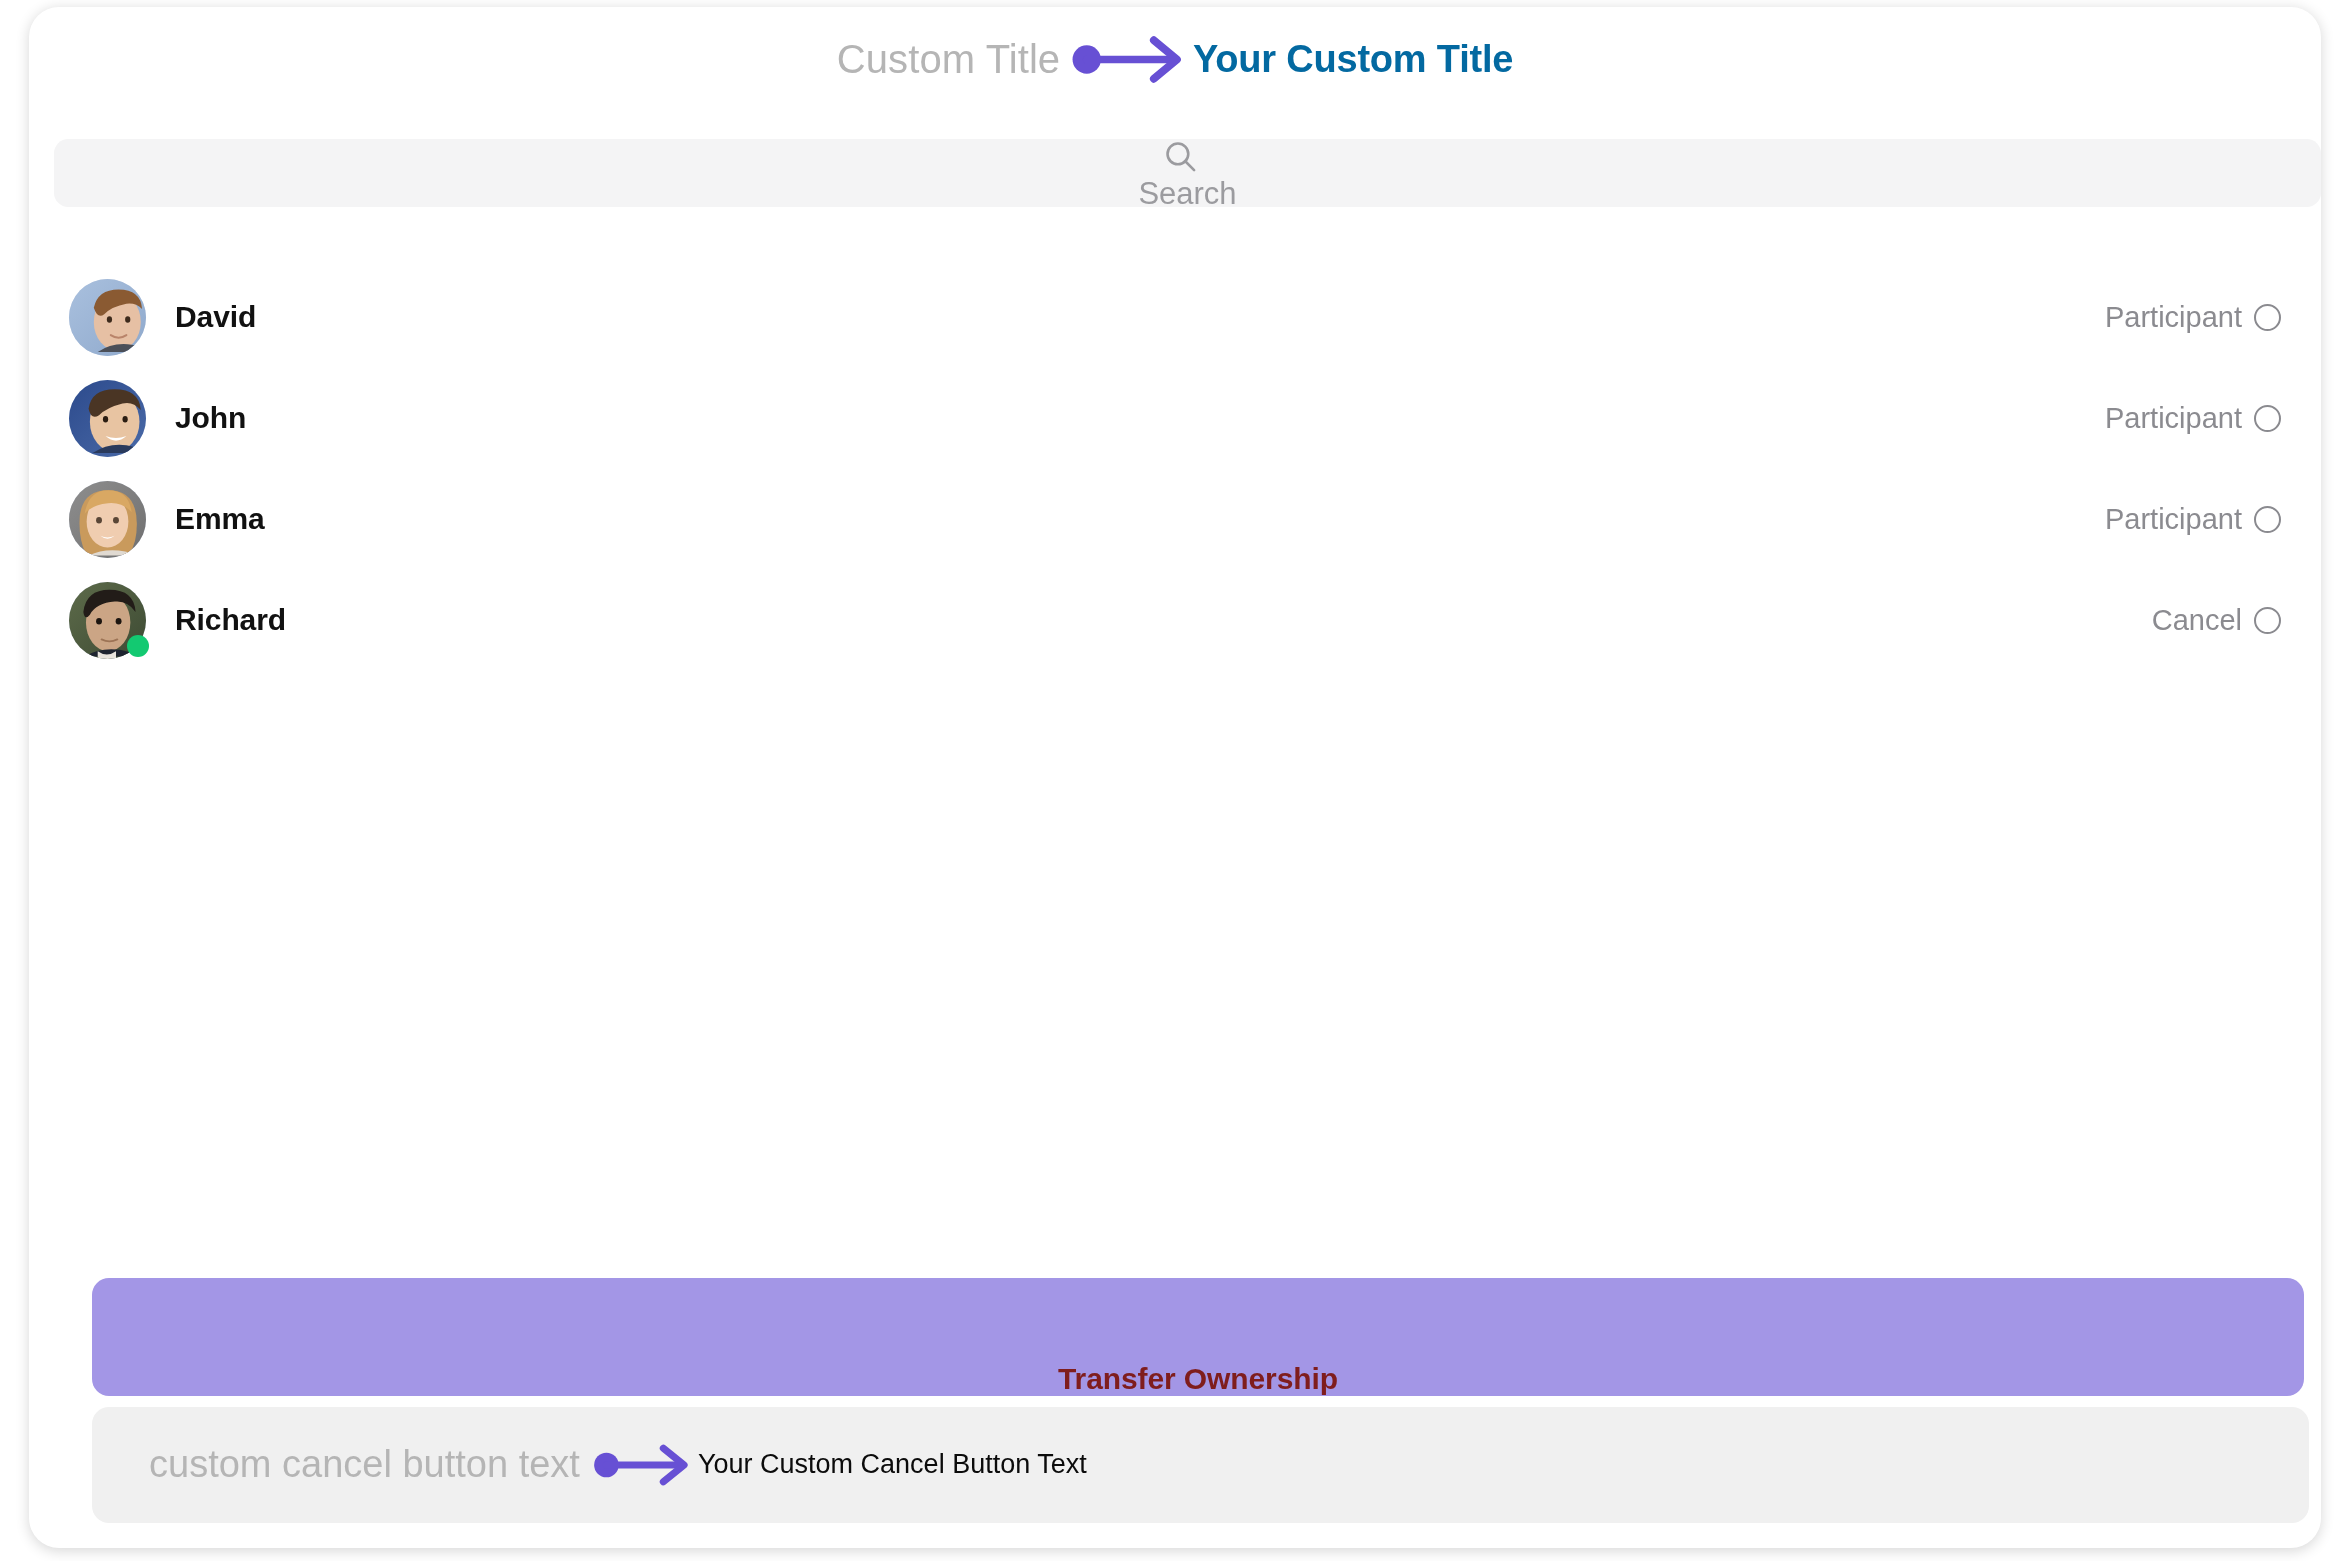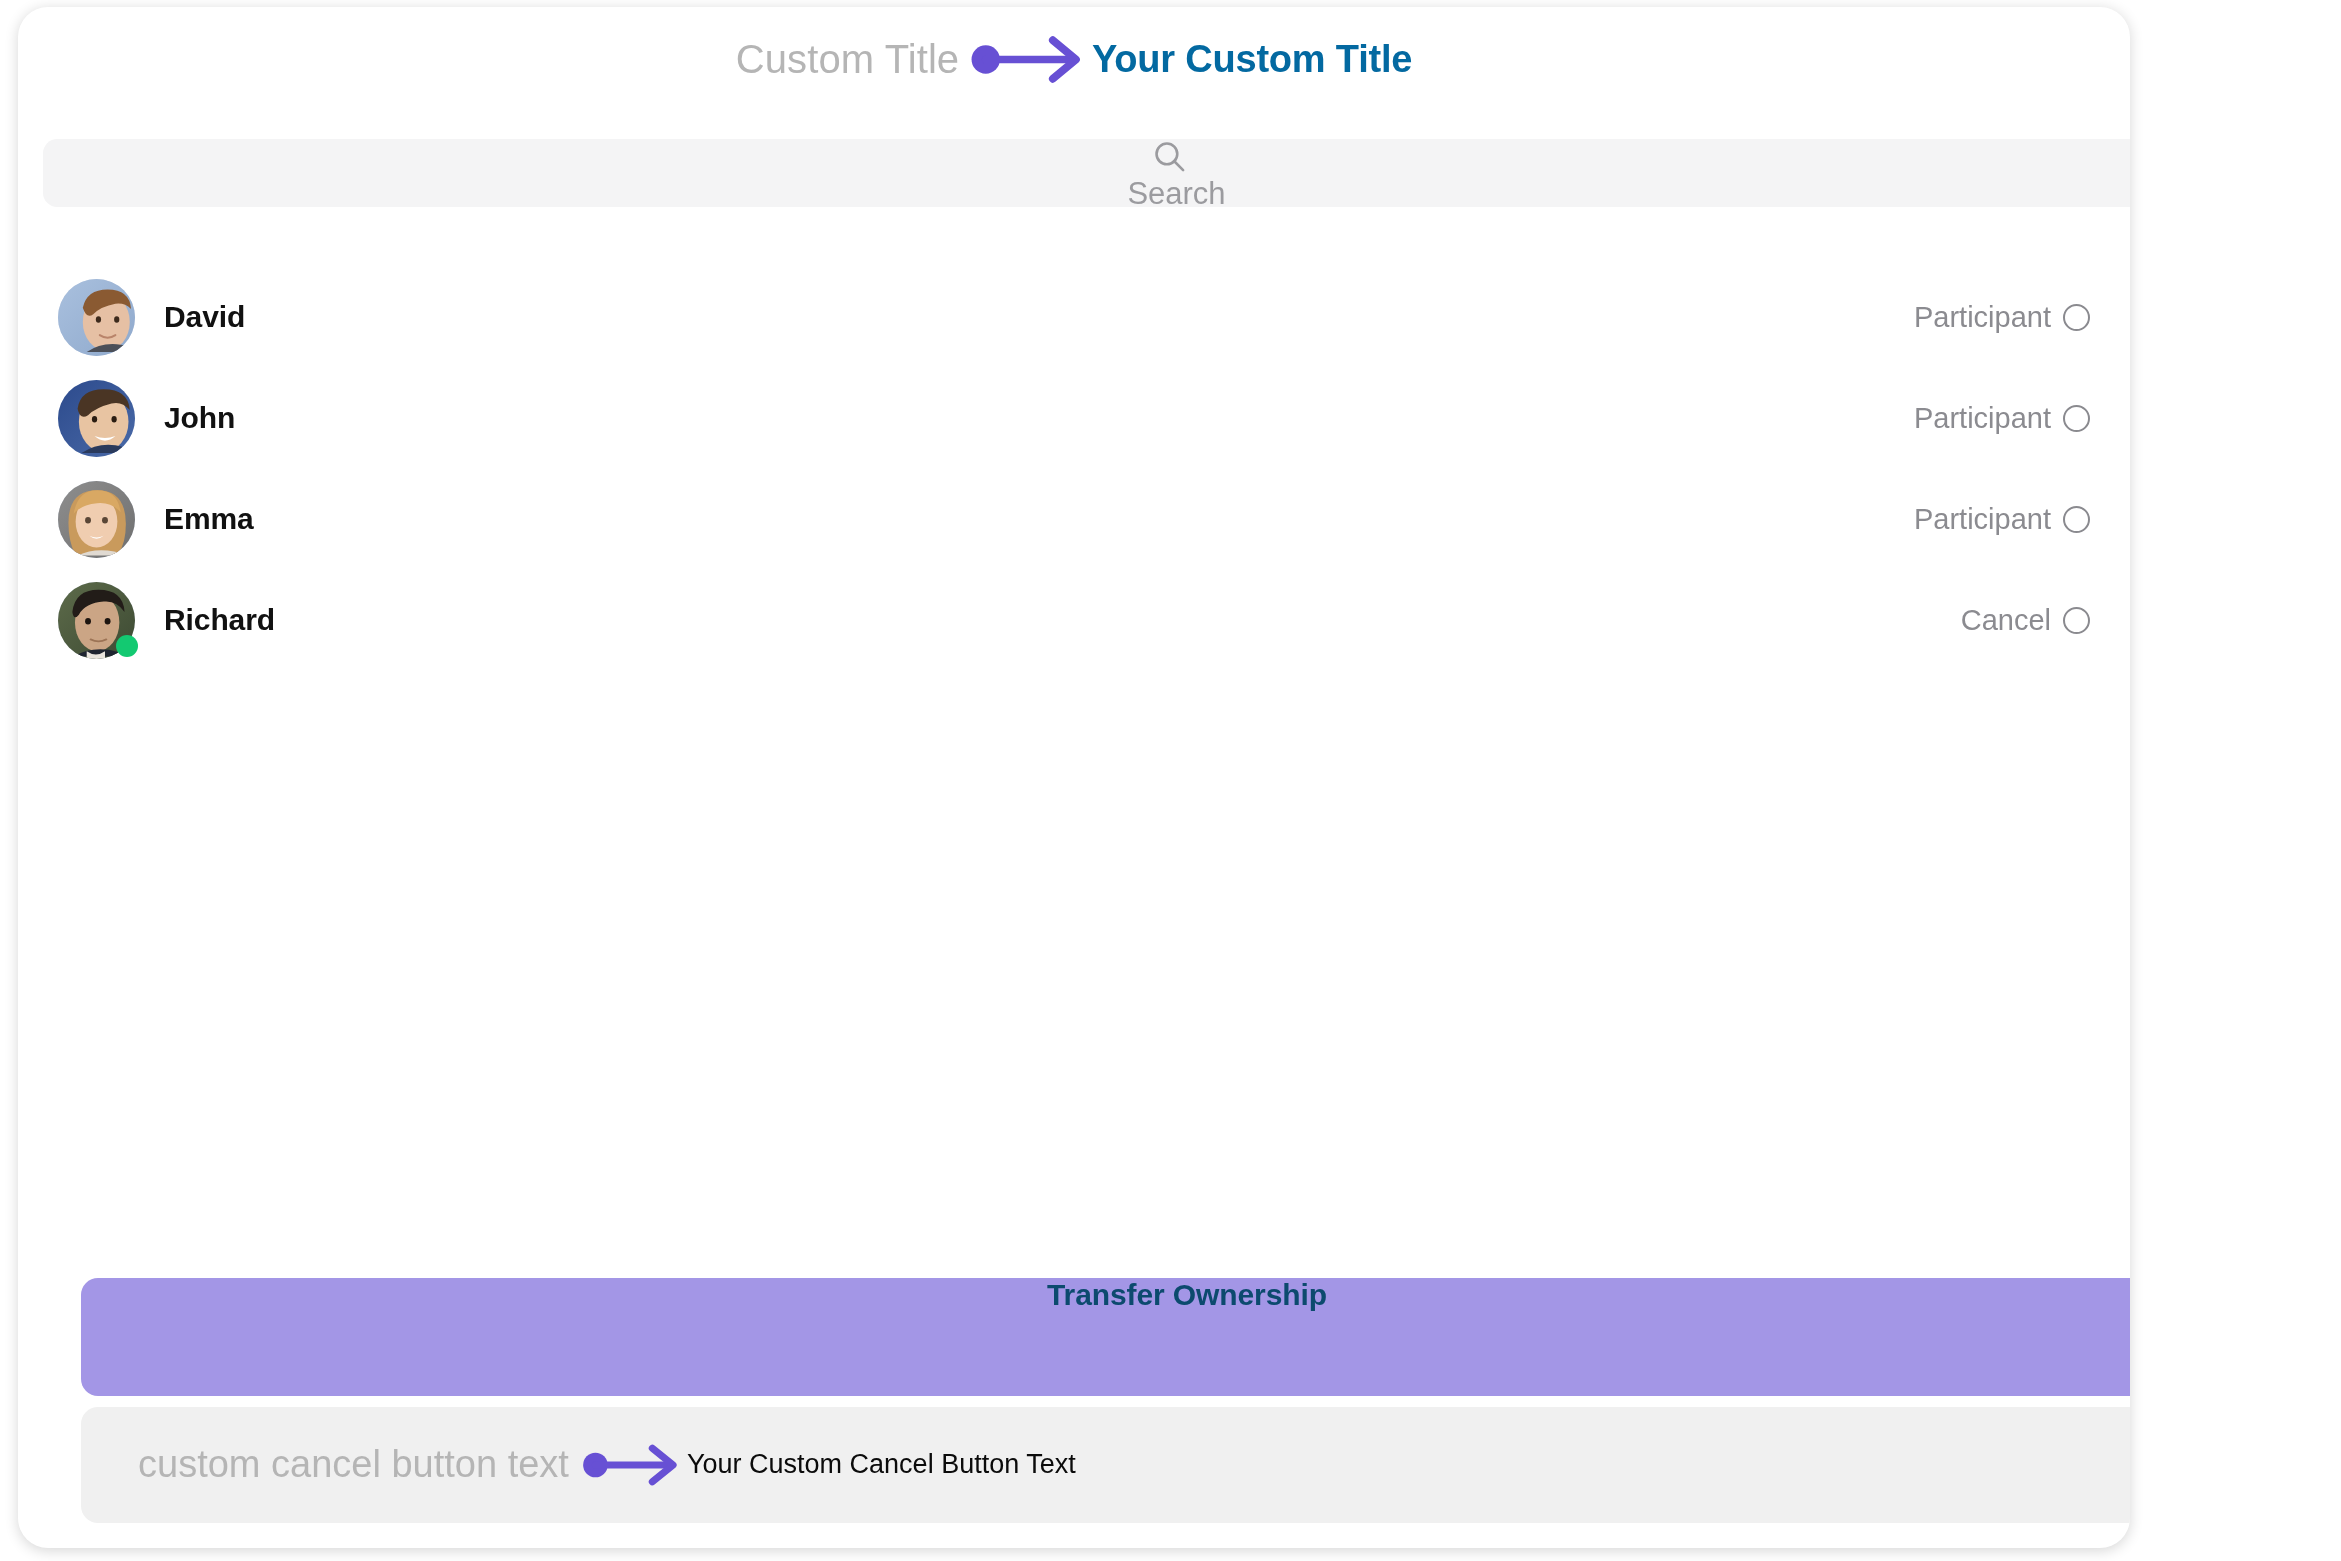--- a/index.html
+++ b/index.html
@@ -11,23 +11,23 @@
     overflow: hidden;
   }
   body {
     font-family: "Liberation Sans", sans-serif;
     -webkit-font-smoothing: antialiased;
   }
 
   
   .card {
     position: absolute;
-    left: 18px;
+    left: 29px;
     top: 6.5px;
-    width: 2112px;
+    width: 2292px;
     height: 1541px;
     background: #ffffff;
     border-radius: 30px;
     box-shadow: 0 2.6px 14.3px rgba(0,0,0,0.16);
     box-sizing: border-box;
     overflow: hidden;
   }
 
   
   .header-row {
@@ -144,26 +144,26 @@
   
   .primary-button {
     position: absolute;
     left: 63px;
     top: 1271px;
     width: 2212px;
     height: 118px;
     background: #a396e6;
     border: none;
     border-radius: 17px;
-    color: #0c4a6e;
+    color: #7f1d1d;
     font-size: 30px;
     font-weight: 700;
     font-family: "Liberation Sans", sans-serif;
     display: flex;
-    align-items: flex-start;
+    align-items: flex-end;
     justify-content: center;
     letter-spacing: -0.1px;
     cursor: pointer;
     padding: 0;
   }
   .cancel-button {
     position: absolute;
     left: 63px;
     top: 1400px;
     width: 2217px;

